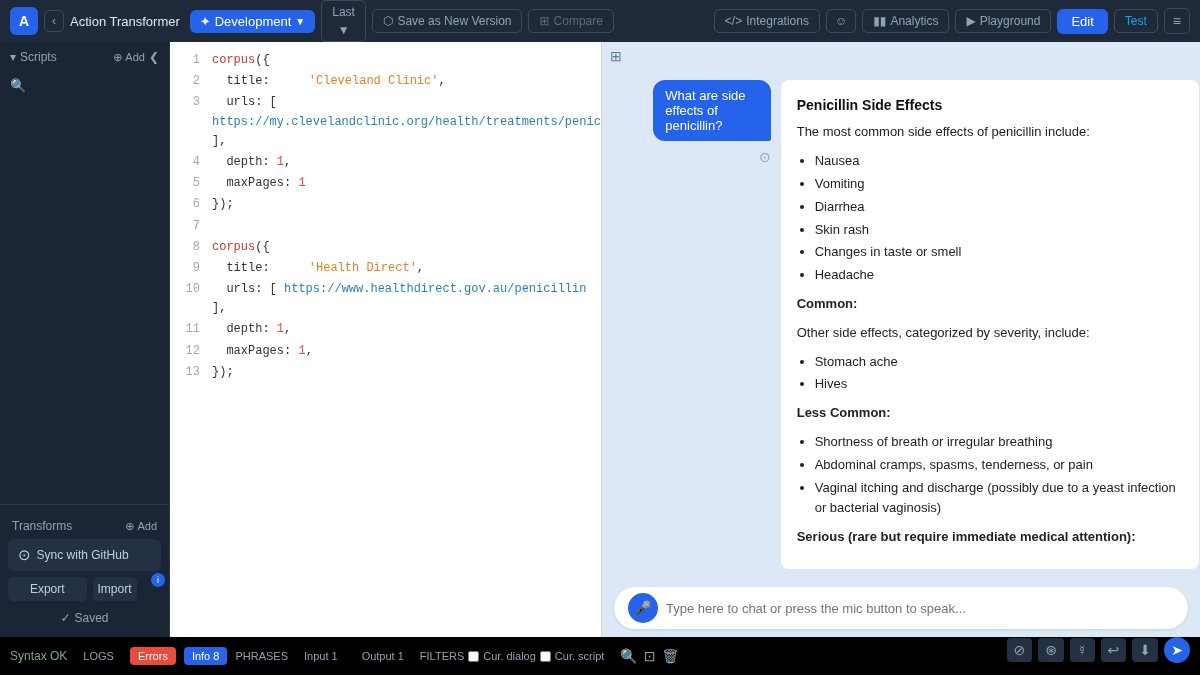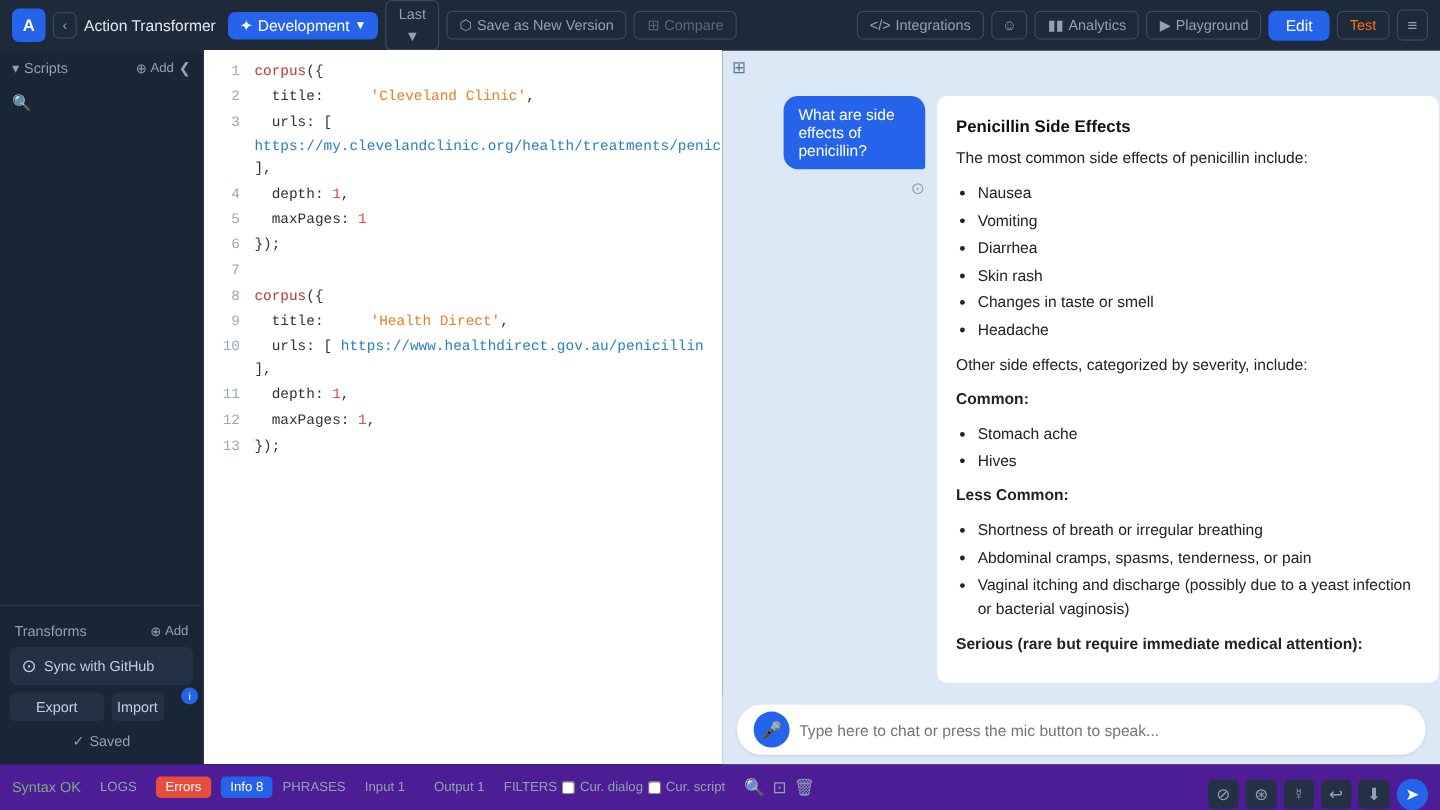--- a/index.html
+++ b/index.html
@@ -17,21 +17,21 @@
     .topnav-dev-btn .arrow { font-size: 10px; }
     .topnav-last-btn { background: none; border: 1px solid #3a4a5c; color: #8fa3b3; border-radius: 5px; padding: 4px 10px; cursor: pointer; font-size: 12px; display: flex; align-items: center; gap: 4px; flex-direction: column; }
     .topnav-save-btn { background: none; border: 1px solid #3a4a5c; color: #8fa3b3; border-radius: 5px; padding: 4px 10px; cursor: pointer; font-size: 12px; display: flex; align-items: center; gap: 4px; }
     .topnav-compare-btn { background: none; border: 1px solid #3a4a5c; color: #5a6a7a; border-radius: 5px; padding: 4px 10px; cursor: pointer; font-size: 12px; display: flex; align-items: center; gap: 4px; }
     .topnav-right { margin-left: auto; display: flex; align-items: center; gap: 6px; }
     .topnav-integrations { background: none; border: 1px solid #3a4a5c; color: #8fa3b3; border-radius: 5px; padding: 4px 10px; cursor: pointer; font-size: 12px; display: flex; align-items: center; gap: 4px; }
     .topnav-icon-btn { background: none; border: 1px solid #3a4a5c; color: #8fa3b3; border-radius: 5px; padding: 4px 8px; cursor: pointer; font-size: 12px; }
     .topnav-analytics { background: none; border: 1px solid #3a4a5c; color: #8fa3b3; border-radius: 5px; padding: 4px 10px; cursor: pointer; font-size: 12px; display: flex; align-items: center; gap: 4px; }
     .topnav-playground { background: none; border: 1px solid #3a4a5c; color: #8fa3b3; border-radius: 5px; padding: 4px 10px; cursor: pointer; font-size: 12px; display: flex; align-items: center; gap: 4px; }
     .topnav-edit-btn { background: #2563eb; color: white; border: none; border-radius: 6px; padding: 5px 14px; cursor: pointer; font-size: 13px; font-weight: 500; }
-    .topnav-test-btn { background: none; border: 1px solid #3a4a5c; color: #f97316; border-radius: 5px; padding: 4px 10px; cursor: pointer; font-size: 12px; }
+    .topnav-test-btn { background: none; border: 1px solid #3a4a5c; color: #0ea5e9; border-radius: 5px; padding: 4px 10px; cursor: pointer; font-size: 12px; }
     .topnav-menu-btn { background: none; border: 1px solid #3a4a5c; color: #8fa3b3; border-radius: 5px; padding: 4px 8px; cursor: pointer; font-size: 14px; }
 
     
     .main-area { display: flex; flex: 1; overflow: hidden; }
 
     
     .sidebar { width: 170px; background: #1a2535; display: flex; flex-direction: column; flex-shrink: 0; border-right: 1px solid #2a3a4a; }
     .sidebar-scripts-header { display: flex; align-items: center; justify-content: space-between; padding: 8px 10px; }
     .sidebar-scripts-label { font-size: 12px; color: #8fa3b3; display: flex; align-items: center; gap: 4px; }
     .sidebar-add-btn { font-size: 11px; color: #8fa3b3; cursor: pointer; display: flex; align-items: center; gap: 3px; background: none; border: none; }
@@ -78,21 +78,21 @@
 
     .chat-copy-btn { background: none; border: none; color: #8fa3b3; cursor: pointer; font-size: 14px; margin-top: 4px; }
 
     
     .chat-input-area { padding: 8px 12px; background: #dce8f5; }
     .chat-input-row { display: flex; align-items: center; background: white; border-radius: 24px; padding: 6px 14px; gap: 8px; box-shadow: 0 1px 3px rgba(0,0,0,0.1); }
     .chat-mic-btn { background: #2563eb; color: white; border: none; border-radius: 50%; width: 30px; height: 30px; cursor: pointer; font-size: 14px; display: flex; align-items: center; justify-content: center; flex-shrink: 0; }
     .chat-text-input { flex: 1; border: none; outline: none; font-size: 13px; color: #555; background: transparent; }
 
     
-    .bottom-toolbar { background: #4c1d95; padding: 0; height: 38px; display: flex; align-items: flex-end; flex-shrink: 0; }
+    .bottom-toolbar { background: #000000; padding: 0; height: 38px; display: flex; align-items: flex-start; flex-shrink: 0; }
     .bottom-left { display: flex; align-items: center; padding: 0 10px; gap: 8px; height: 100%; }
     .status-ok { font-size: 12px; color: #7fa880; }
     .bottom-tab { font-size: 11px; padding: 3px 8px; border-radius: 4px; color: #8fa3b3; cursor: pointer; background: none; border: none; }
     .bottom-tab.active-red { background: #e74c3c; color: white; }
     .bottom-tab.active-blue { background: #2563eb; color: white; }
     .bottom-phrases { font-size: 11px; color: #8fa3b3; }
     .bottom-filters { font-size: 11px; color: #8fa3b3; display: flex; align-items: center; gap: 4px; }
     .bottom-filter-checkbox { width: 11px; height: 11px; }
     .bottom-icons { display: flex; align-items: center; gap: 6px; padding: 0 8px; }
     .bottom-icon-btn { background: none; border: none; color: #8fa3b3; cursor: pointer; font-size: 14px; }
@@ -259,22 +259,22 @@
         <h3>Penicillin Side Effects</h3>
         <p>The most common side effects of penicillin include:</p>
         <ul>
           <li>Nausea</li>
           <li>Vomiting</li>
           <li>Diarrhea</li>
           <li>Skin rash</li>
           <li>Changes in taste or smell</li>
           <li>Headache</li>
         </ul>
+        <p><strong>Common:</strong></p>
         <p>Other side effects, categorized by severity, include:</p>
-        <p><strong>Common:</strong></p>
         <ul>
           <li>Stomach ache</li>
           <li>Hives</li>
         </ul>
         <p><strong>Less Common:</strong></p>
         <ul>
           <li>Shortness of breath or irregular breathing</li>
           <li>Abdominal cramps, spasms, tenderness, or pain</li>
           <li>Vaginal itching and discharge (possibly due to a yeast infection or bacterial vaginosis)</li>
         </ul>

